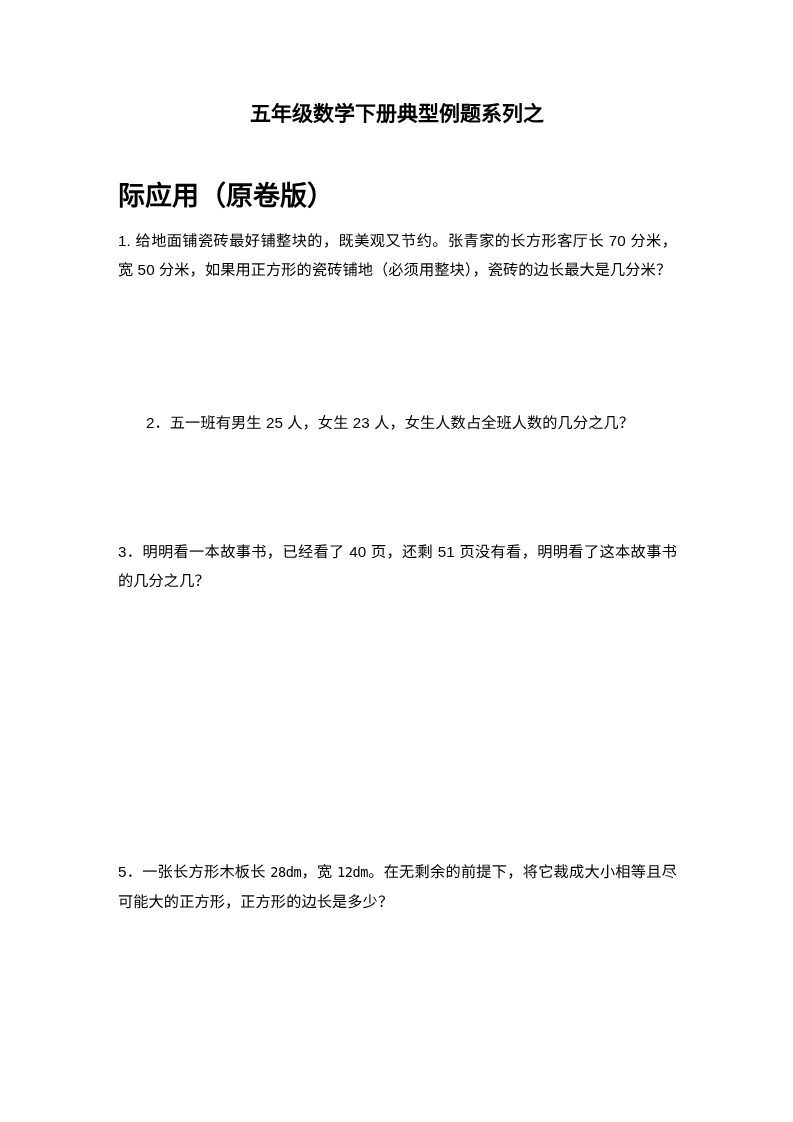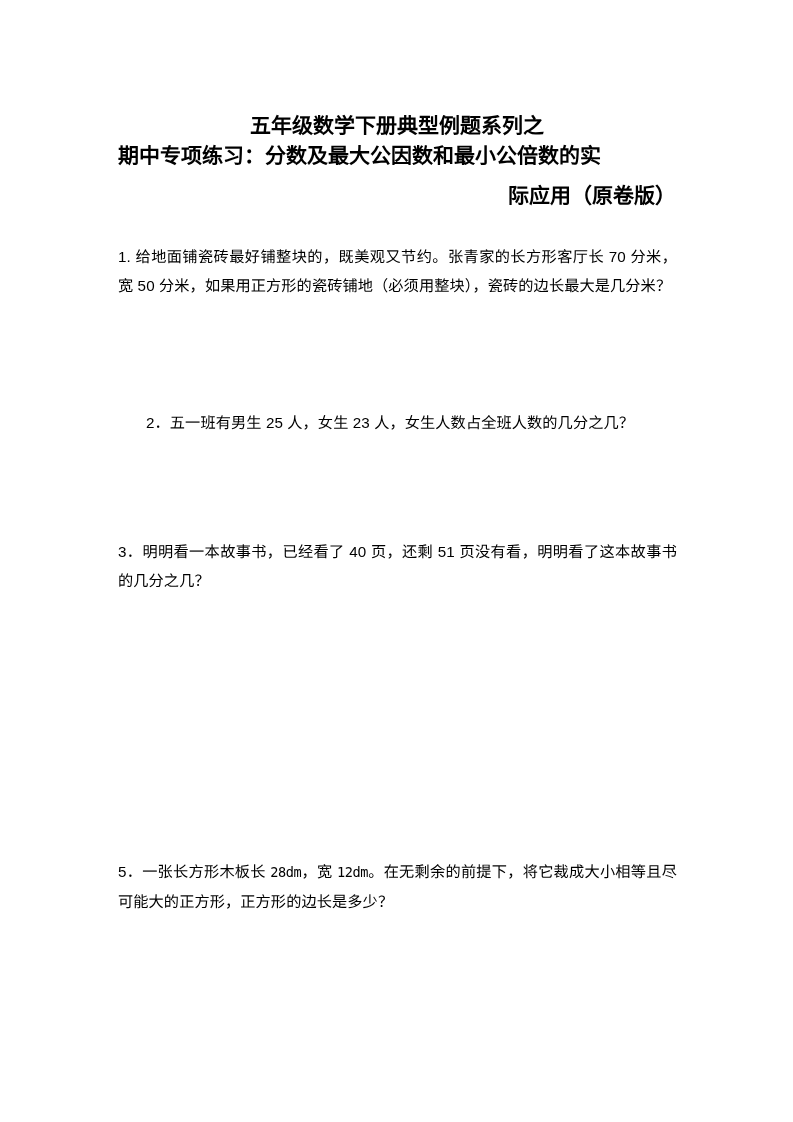--- a/index.html
+++ b/index.html
@@ -18,21 +18,21 @@
     width: 793px;
     height: 1122px;
     margin: 0 auto;
     background: #ffffff;
     overflow: hidden;
     box-sizing: border-box;
   }
   .title-line-1 {
     position: absolute;
     left: 118px;
-    top: 110px;
+    top: 98px;
     width: 558px;
     text-align: center;
     font-weight: bold;
     font-size: 21px;
     line-height: 32px;
     white-space: nowrap;
   }
   .title-line-2 {
     position: absolute;
     left: 118px;
@@ -42,23 +42,23 @@
     font-weight: bold;
     font-size: 21px;
     line-height: 32px;
     white-space: nowrap;
   }
   .title-line-3 {
     position: absolute;
     left: 118px;
     top: 180px;
     width: 558px;
-    text-align: right;
+    text-align: left;
     font-weight: bold;
-    font-size: 21px;
+    font-size: 27px;
     line-height: 32px;
     white-space: nowrap;
   }
 
   
   .question {
     position: absolute;
     left: 118px;
     width: 559px;
     font-size: 15.2px;
@@ -70,41 +70,40 @@
   .question p {
     margin: 0;
     padding: 0;
   }
   .q-mono {
     font-family: "DejaVu Sans Mono", "Liberation Mono", monospace;
     font-size: 13.6px;
     letter-spacing: -0.4px;
   }
 
-  #q1 { top: 226px; margin-top: 16px; }
+  #q1 { top: 226px; }
   #q2 { top: 408px; margin-left: 28px; }
   #q3 { top: 537px; }
   #q4 { top: 691px; }
   #q5 { top: 847px; margin-top: 10px; }
 
   
   .answer-space {
     position: absolute;
     left: 118px;
     width: 559px;
   }
 </style>
 </head>
 <body>
 
 <div class="page">
 
   <div class="title-line-1">五年级数学下册典型例题系列之</div>
 
-  <div class="title-line-2">期中专项练习：分数及最大公因数和最小公倍数的实</div>
 
   <div class="title-line-3">际应用（原卷版）</div>
 
   <div class="question" id="q1">
     <p>1. 给地面铺瓷砖最好铺整块的，既美观又节约。张青家的长方形客厅长 70 分米，宽 50 分米，如果用正方形的瓷砖铺地（必须用整块），瓷砖的边长最大是几分米？</p>
   </div>
   <div class="answer-space" style="top:300px;height:100px;"></div>
 
   <div class="question" id="q2">
     <p>2．五一班有男生 25 人，女生 23 人，女生人数占全班人数的几分之几？</p>

